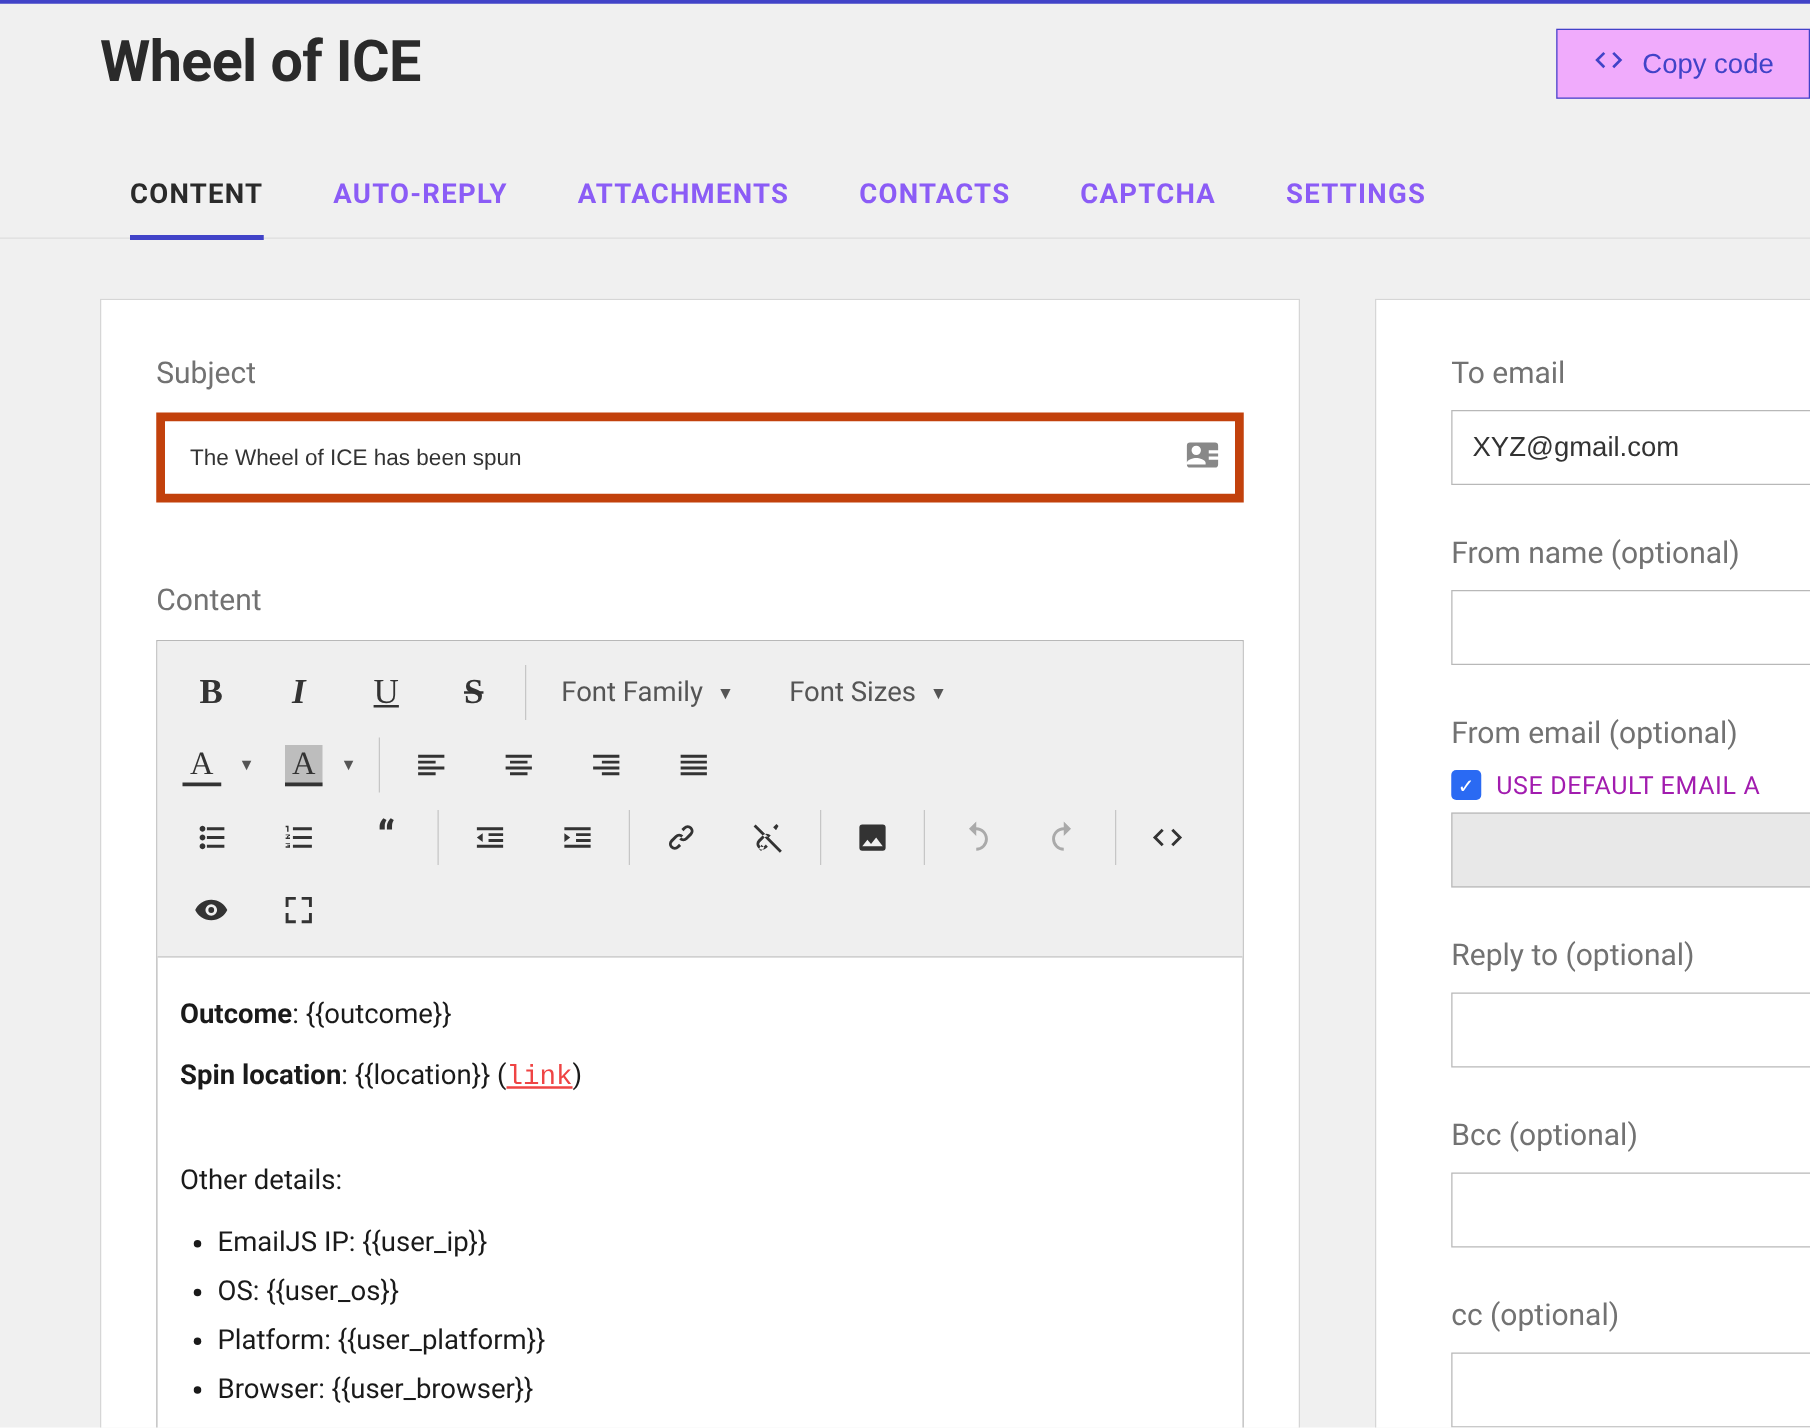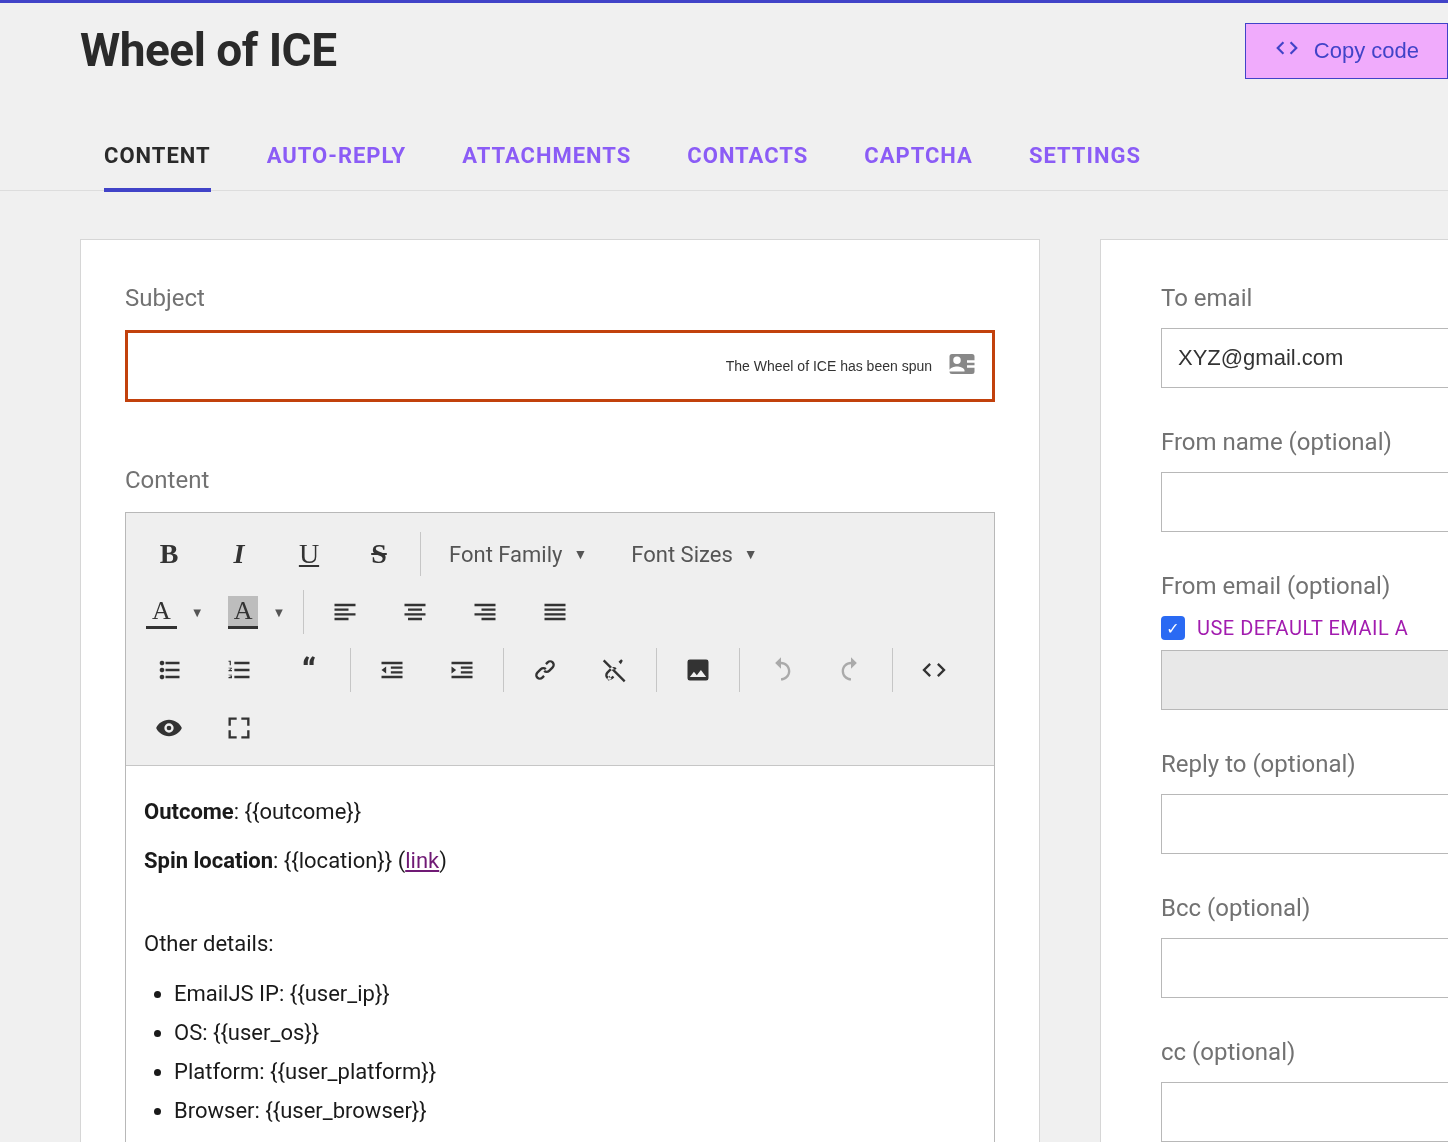--- a/index.html
+++ b/index.html
@@ -76,25 +76,24 @@
     font-size: 24px;
     color: #727272;
     margin-bottom: 18px;
   }
   .subject-wrap {
     position: relative;
   }
   .subject-input {
     width: 870px;
     height: 72px;
-    border: 3px solid #c2410c;
-    font-size: 14px;
+    border: 7px solid #c2410c;
+    font-size: 18px;
     color: #333;
     padding: 0 60px 0 20px;
-    text-align: right;
   }
   .subject-icon {
     position: absolute;
     right: 18px;
     top: 50%;
     transform: translateY(-50%);
     color: #888;
   }
   .content-label {
     margin-top: 64px;
@@ -166,21 +165,21 @@
   .tc-chev { font-size: 13px; color: #555; margin-left: 10px; }
   .body-area {
     padding: 28px 18px 28px 18px;
     font-size: 22px;
     color: #1a1a1a;
     line-height: 1.6;
   }
   .body-area p { margin-bottom: 14px; }
   .body-area ul { margin-left: 30px; }
   .body-area ul li { list-style: disc; margin-bottom: 4px; }
-  .body-area a { color: #701a75; text-decoration: underline; }
+  .body-area a { color: #ef4444; text-decoration: underline; font-family: Liberation Mono, monospace; }
   .right-col {
     background: #fff;
     border: 1px solid #d6d6d6;
     padding: 44px 0 0 60px;
     width: 400px;
   }
   .rc-label {
     font-size: 24px;
     color: #727272;
     margin-bottom: 16px;

